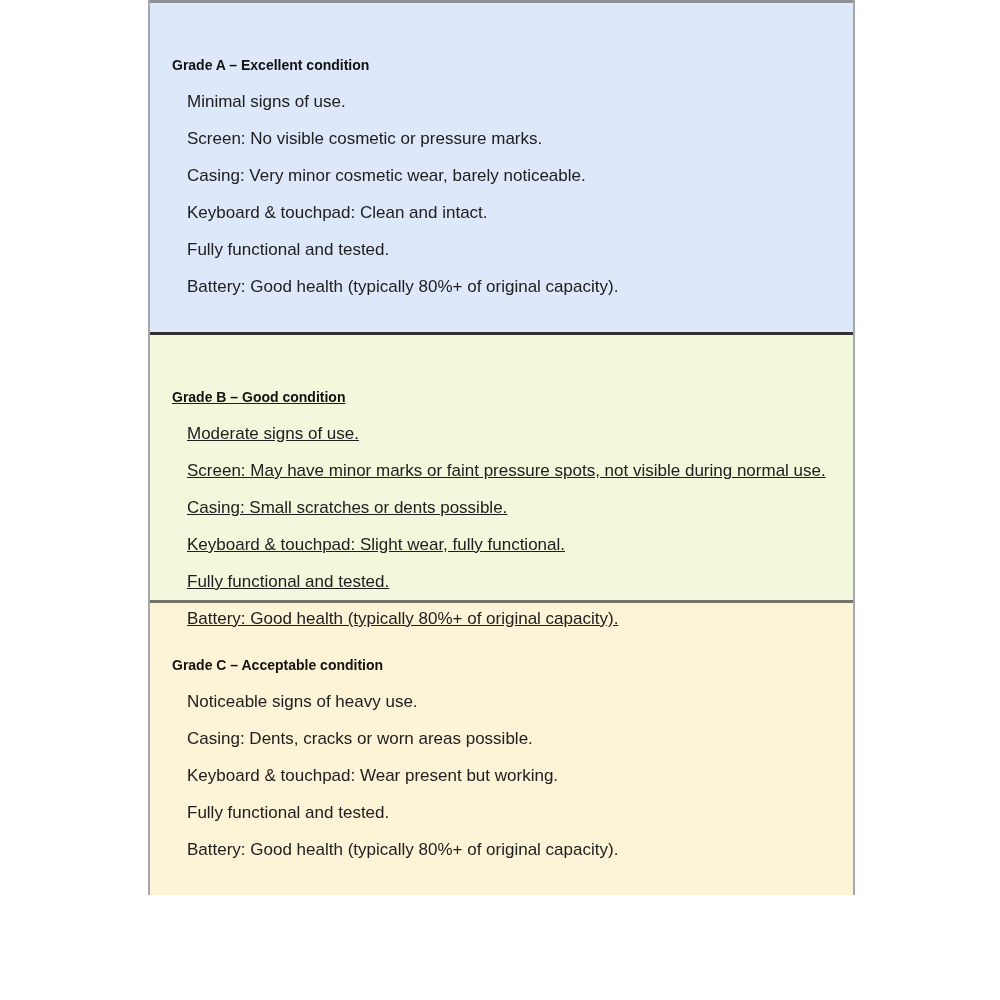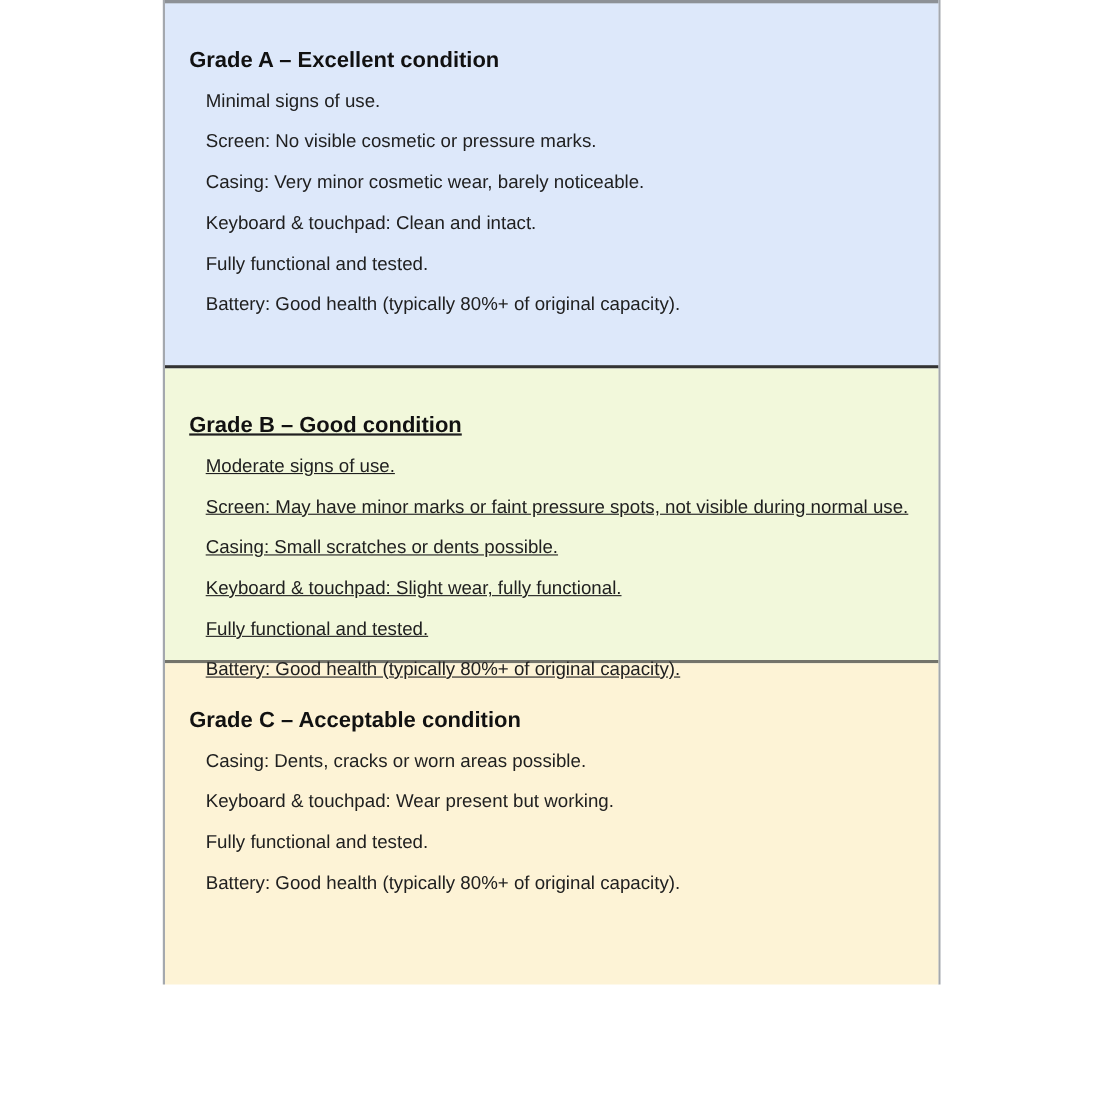--- a/index.html
+++ b/index.html
@@ -19,22 +19,22 @@
     box-sizing: border-box;
     border-left: 2px solid #a4a8ae;
     border-right: 2px solid #a4a8ae;
   }
   .panel {
     box-sizing: border-box;
     padding: 35px 26px 0 22px;
     color: #202020;
   }
   .panel h2 {
-    margin: 8px 0 17px 0;
-    font-size: 20px;
+    margin: 18px 0 17px 0;
+    font-size: 14px;
     line-height: 19px;
     font-weight: bold;
     color: #111111;
   }
   .panel p {
     margin: 0 0 18px 15px;
     font-size: 17px;
     line-height: 19px;
   }
   .panel-a {
@@ -74,19 +74,20 @@
     <p>Moderate signs of use.</p>
     <p>Screen: May have minor marks or faint pressure spots, not visible during normal use.</p>
     <p>Casing: Small scratches or dents possible.</p>
     <p>Keyboard &amp; touchpad: Slight wear, fully functional.</p>
     <p>Fully functional and tested.</p>
     <p>Battery: Good health (typically 80%+ of original capacity).</p>
   </section>
 
   <section class="panel panel-c" style="background: rgb(253, 243, 214);">
     <h2>Grade C – Acceptable condition</h2>
+    <p>Noticeable signs of heavy use.</p>
     <p>Casing: Dents, cracks or worn areas possible.</p>
     <p>Keyboard &amp; touchpad: Wear present but working.</p>
     <p>Fully functional and tested.</p>
     <p>Battery: Good health (typically 80%+ of original capacity).</p>
   </section>
 
 </div>
 
 </body></html>

